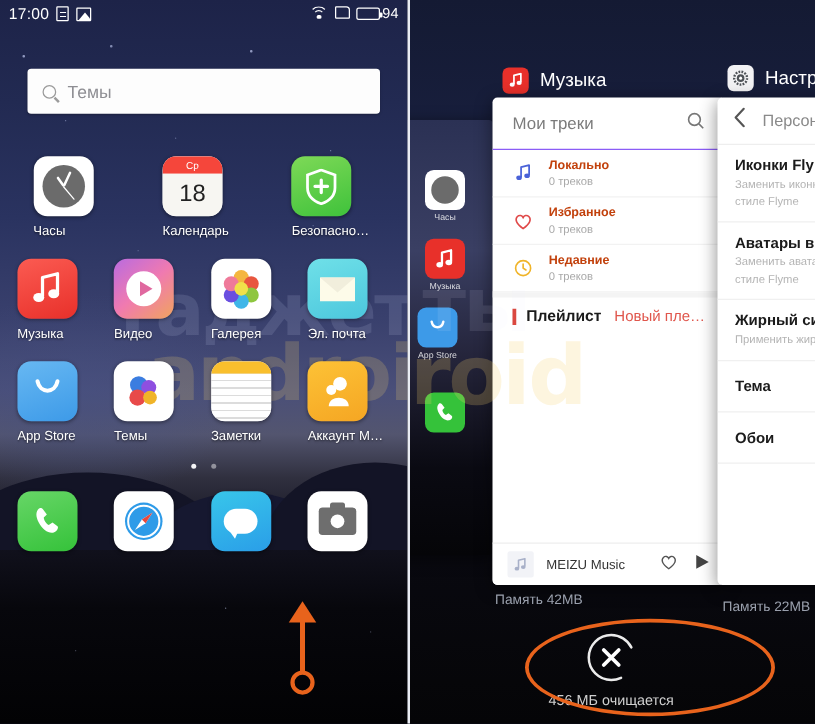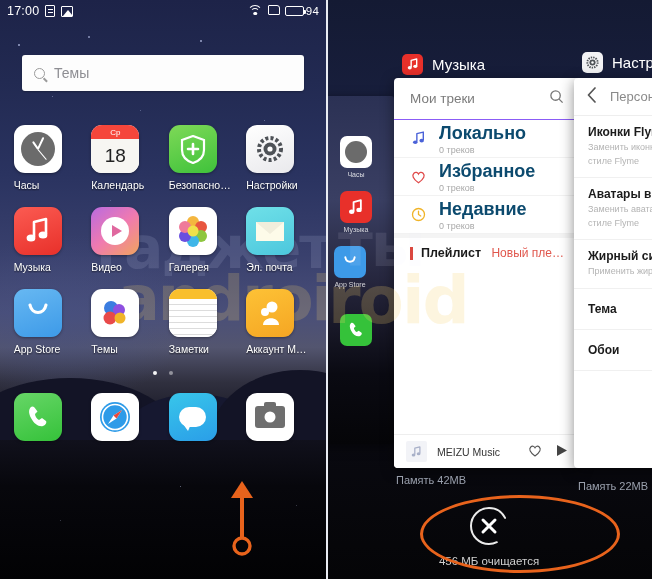--- a/index.html
+++ b/index.html
@@ -183,21 +183,21 @@
   }
   .rec-title-ic { width: 21px; height: 21px; border-radius: 5px; display: flex; align-items: center; justify-content: center; flex: none; }
   .mem-label { position: absolute; color: #9aa0ad; font-size: 11px; }
 
   
   .mc-head { height: 42px; display: flex; align-items: center; padding: 0 16px; border-bottom: 1px solid #8b5cf6; }
   .mc-head-txt { font-size: 13.5px; color: #7b7b7b; }
   .mc-head-search { margin-left: auto; }
   .mc-row { height: 38px; display: flex; align-items: center; padding: 0 16px; gap: 12px; border-bottom: 1px solid #f2f2f2; }
   .mc-row-ic { width: 17px; display: flex; align-items: center; justify-content: center; flex: none; }
-  .mc-row-t { font-size: 18px; font-weight: bold; color: #0c4a6e; line-height: 1.25; }
+  .mc-row-t { font-size: 10px; font-weight: bold; color: #c2410c; line-height: 1.25; }
   .mc-row-s { font-size: 9px; color: #a9a9a9; }
   .mc-pl { height: 34px; display: flex; align-items: center; padding: 0 16px; gap: 8px; border-top: 4px solid #f4f4f4; }
   .mc-pl-bar { width: 3px; height: 13px; background: #d8352b; flex: none; }
   .mc-pl-t { font-size: 12.5px; font-weight: bold; color: #1b1b1b; }
   .mc-pl-new { margin-left: auto; font-size: 12px; color: #e0564c; }
   .mc-player { position: absolute; left: 0; right: 0; bottom: 0; height: 34px; display: flex; align-items: center; padding: 0 12px; gap: 10px; border-top: 1px solid #eee; background: #fff; }
   .mc-art { width: 21px; height: 21px; background: #f2f3f7; border-radius: 2px; display: flex; align-items: center; justify-content: center; flex: none; }
   .mc-song { font-size: 10.5px; color: #333; }
   .mc-ctrl { margin-left: auto; display: flex; align-items: center; gap: 14px; }
 
@@ -309,32 +309,20 @@
           <div class="app-tile ic-sec">
             <span class="shield">
               <svg width="26" height="29" viewBox="0 0 26 29">
                   <path d="M13 1 L24 5 V15 C24 22 19 26 13 28 C7 26 2 22 2 15 V5 Z" fill="none" stroke="#fff" stroke-width="2.2"></path>
                   <path d="M13 9 V19 M8 14 H18" stroke="#fff" stroke-width="2.6" stroke-linecap="round"></path>
                 </svg>
             </span>
           </div>
           <div class="app-label">Безопасно…</div>
         </div>
-        <div class="app">
-          <div class="app-tile ic-set">
-            <svg width="32" height="32" viewBox="0 0 32 32">
-                <g fill="#4e5257">
-                  <circle cx="16" cy="16" r="11" fill="none" stroke="#4e5257" stroke-width="4" stroke-dasharray="3 2.2"></circle>
-                  <circle cx="16" cy="16" r="6.5"></circle>
-                </g>
-                <circle cx="16" cy="16" r="2.6" fill="#fff"></circle>
-              </svg>
-          </div>
-          <div class="app-label">Настройки</div>
-        </div>
       </div>
 
       <div class="app-row">
         <div class="app">
           <div class="app-tile ic-music">
             <svg width="26" height="28" viewBox="0 0 26 28">
                 <path d="M9 20V5l12-3v15" fill="none" stroke="#fff" stroke-width="2.6" stroke-linejoin="round"></path>
                 <ellipse cx="6" cy="21" rx="4.4" ry="3.6" fill="#fff"></ellipse>
                 <ellipse cx="18" cy="18" rx="4.4" ry="3.6" fill="#fff"></ellipse>
               </svg>

